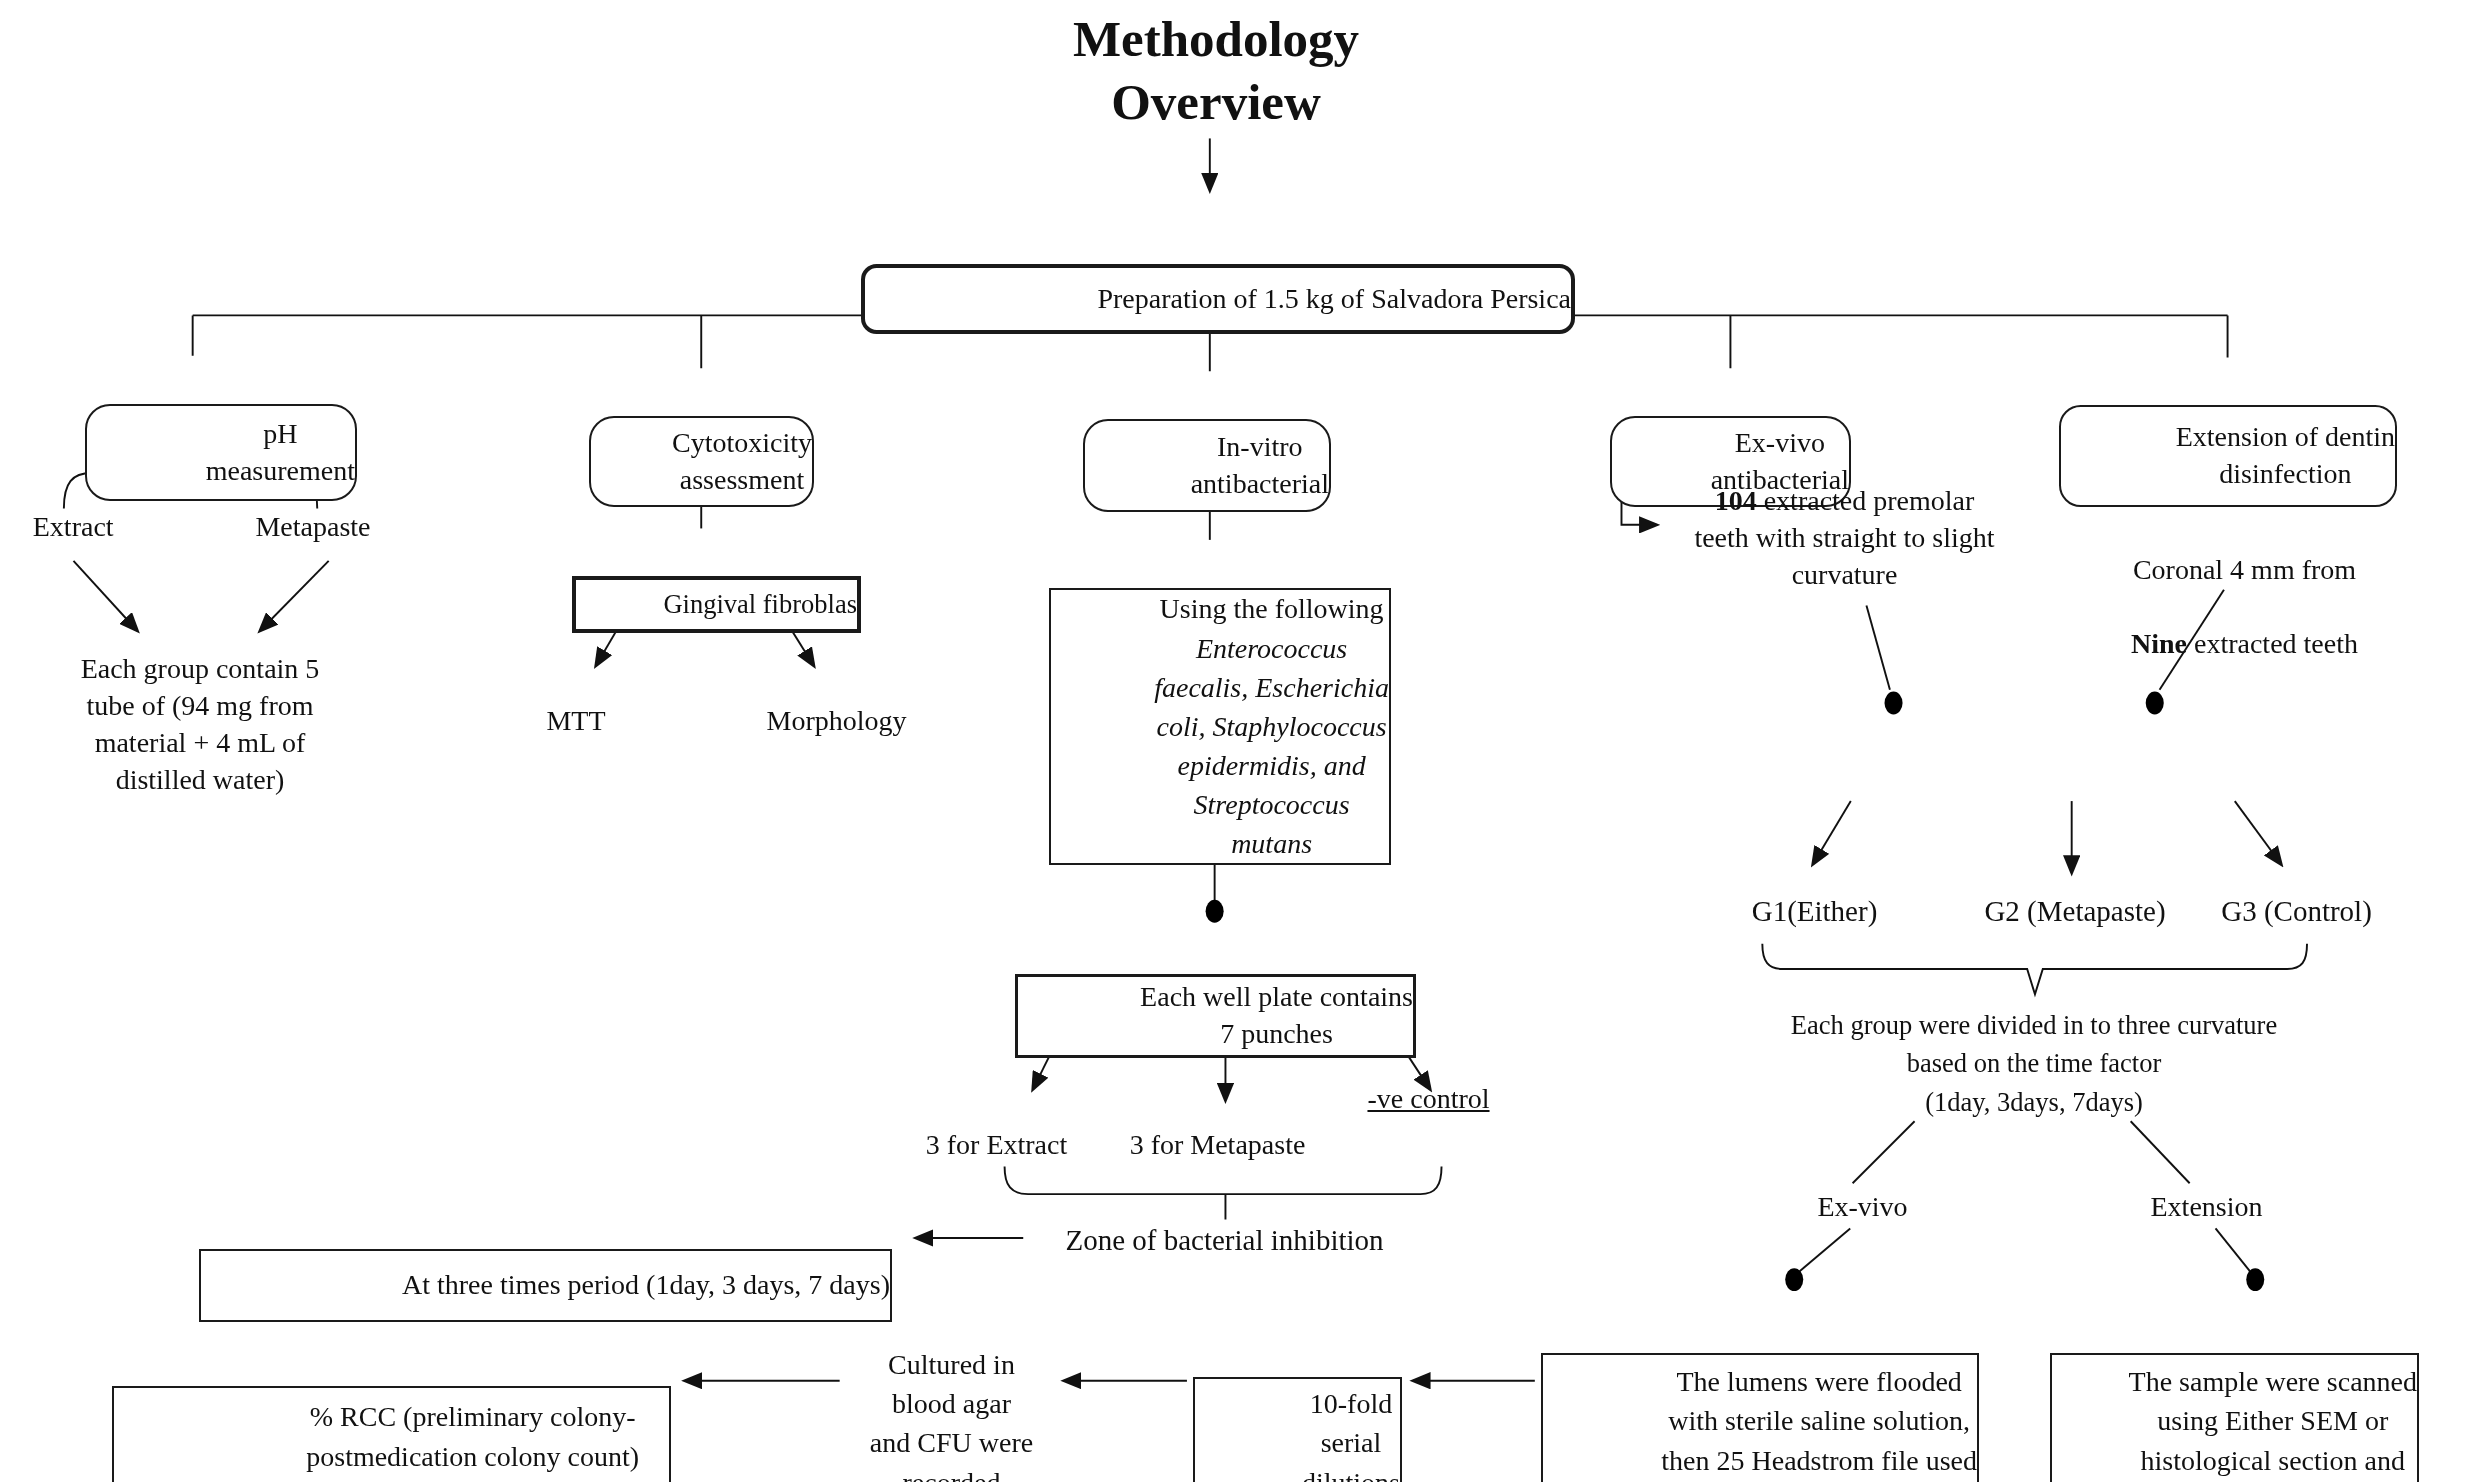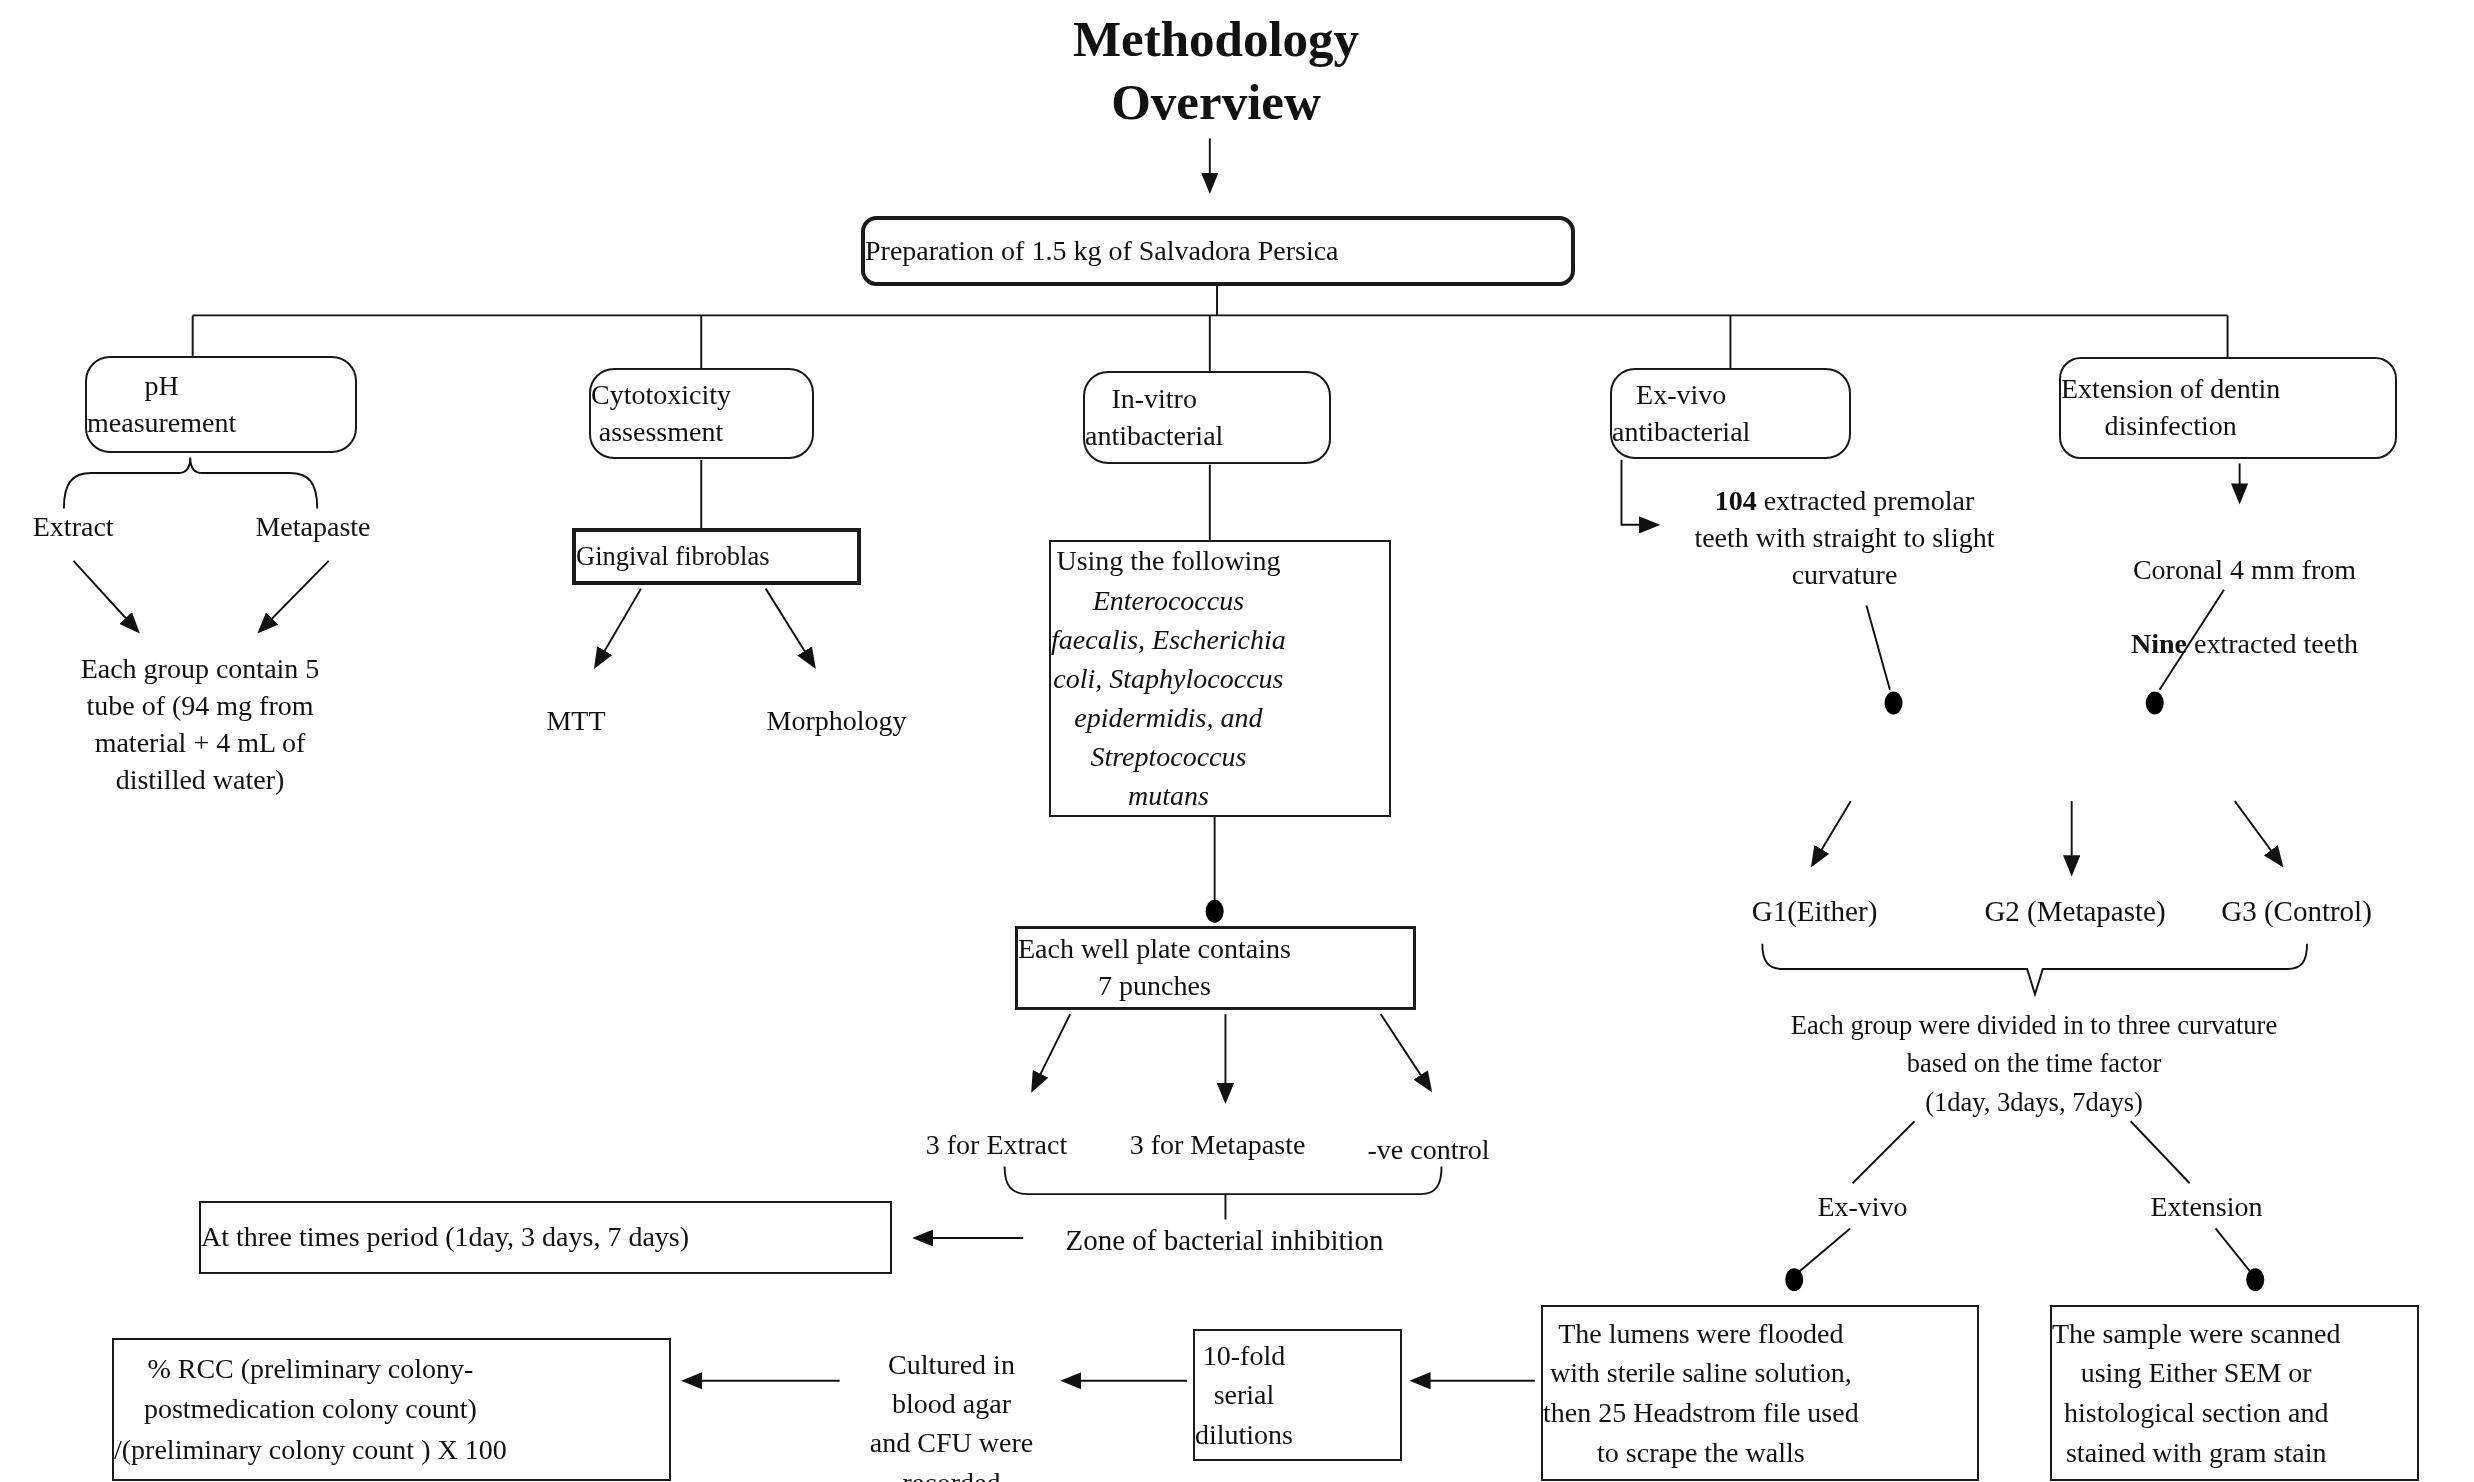--- a/index.html
+++ b/index.html
@@ -1,21 +1,21 @@
 <!DOCTYPE html>
 <html style="font-size:9.6px"><head>
 <meta charset="utf-8">
 <style>
   html,body{margin:0;padding:0;background:#ffffff;}
   #stage{position:relative;width:2475px;height:1483px;background:#ffffff;
          font-family:"Liberation Serif","DejaVu Serif",serif;color:#111;overflow:hidden;}
   .abs{position:absolute;}
   .txt{white-space:pre-line;text-align:center;line-height:1.32;font-size:28px;}
-  .box{position:absolute;display:flex;align-items:center;justify-content:flex-start;
-       background:#fff;border:2.4px solid #1a1a1a;box-sizing:border-box;}
+  .box{position:absolute;display:flex;align-items:center;justify-content:flex-end;
+       background:#fff;border:2.4px solid #1a1a1a;box-sizing:border-box;margin-top:48px;}
   .rounded{border-radius:25px;}
   .title{font-weight:bold;font-size:51px;line-height:1.22;}
   svg.layer{position:absolute;left:0;top:0;pointer-events:none;}
   sup{font-size:0.62em;}
   b{font-weight:bold;}
   i{font-style:italic;}
 </style>
 </head>
 <body>
 
@@ -123,21 +123,21 @@
 epidermidis, and
 Streptococcus
 mutans</i></span>
   </div>
   <div class="box" style="left:1015px;top:926px;width:401px;height:84px;border-width:3px;">
     <span class="txt">Each well plate contains
 7 punches</span>
   </div>
   <div class="abs txt" style="left:897px;top:1127px;width:199px;">3 for Extract</div>
   <div class="abs txt" style="left:1100px;top:1127px;width:235px;">3 for Metapaste</div>
-  <div class="abs txt" style="left:1341px;top:1132px;width:175px;">-ve control</div>
+  <div class="abs txt" style="left:1341px;top:1081px;width:175px;text-decoration:underline;">-ve control</div>
   <div class="abs txt" style="left:1029px;top:1221px;width:391px;font-size:29px;text-align:center;">Zone of bacterial inhibition</div>
   <div class="box" style="left:199px;top:1201px;width:693px;height:73px;">
     <span class="txt">At three times period (1day, 3 days, 7 days)</span>
   </div>
   <div class="box" style="left:112px;top:1338px;width:559px;height:143px;">
     <span class="txt" style="line-height:1.45;">% RCC (preliminary colony-
 postmedication colony count)
 /(preliminary colony count ) X 100</span>
   </div>
   <div class="abs txt" style="left:855px;top:1324px;width:193px;line-height:1.4;margin-top:21px;">Cultured in

